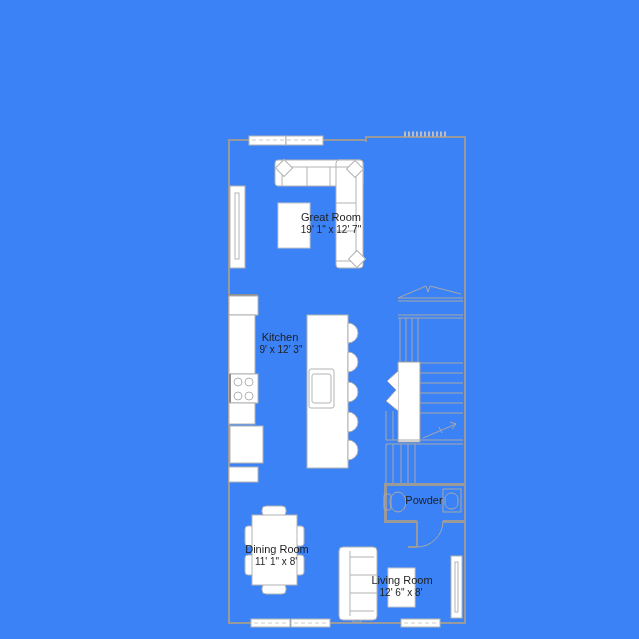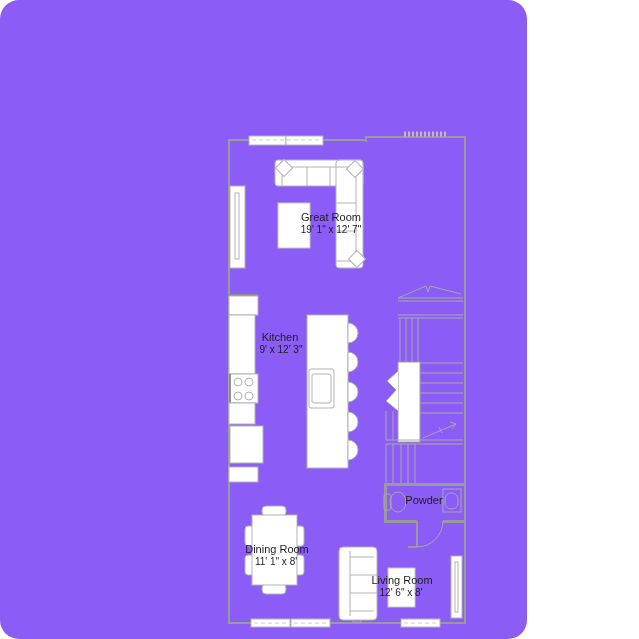--- a/index.html
+++ b/index.html
@@ -1,16 +1,16 @@
 <!DOCTYPE html>
 <html><head>
 <meta charset="utf-8">
 <style>
   html,body{margin:0;padding:0;background:#ffffff;}
-  .canvas{position:relative;width:527px;height:639px;background:#8b5cf6;overflow:hidden;border-radius:19px;}
+  .canvas{position:relative;width:639px;height:639px;background:#3b82f6;overflow:hidden;}
   svg{position:absolute;left:0;top:0;}
   
   .wall{fill:#9a9a9a;stroke:none;}
   .wln{stroke:#9a9a9a;stroke-width:2;fill:none;}
   .f{stroke:#b3b3b3;stroke-width:1;fill:#ffffff;}
   .fl{stroke:#b3b3b3;stroke-width:1;fill:none;}
   .fd{stroke:#8d8d8d;stroke-width:2;fill:none;}
   .s{stroke:#a8a8a8;stroke-width:1;fill:none;}
   .sf{stroke:#a0a0a0;stroke-width:1;fill:#ffffff;}
   .lt{stroke:#c6c6c6;stroke-width:1;fill:#ffffff;}

